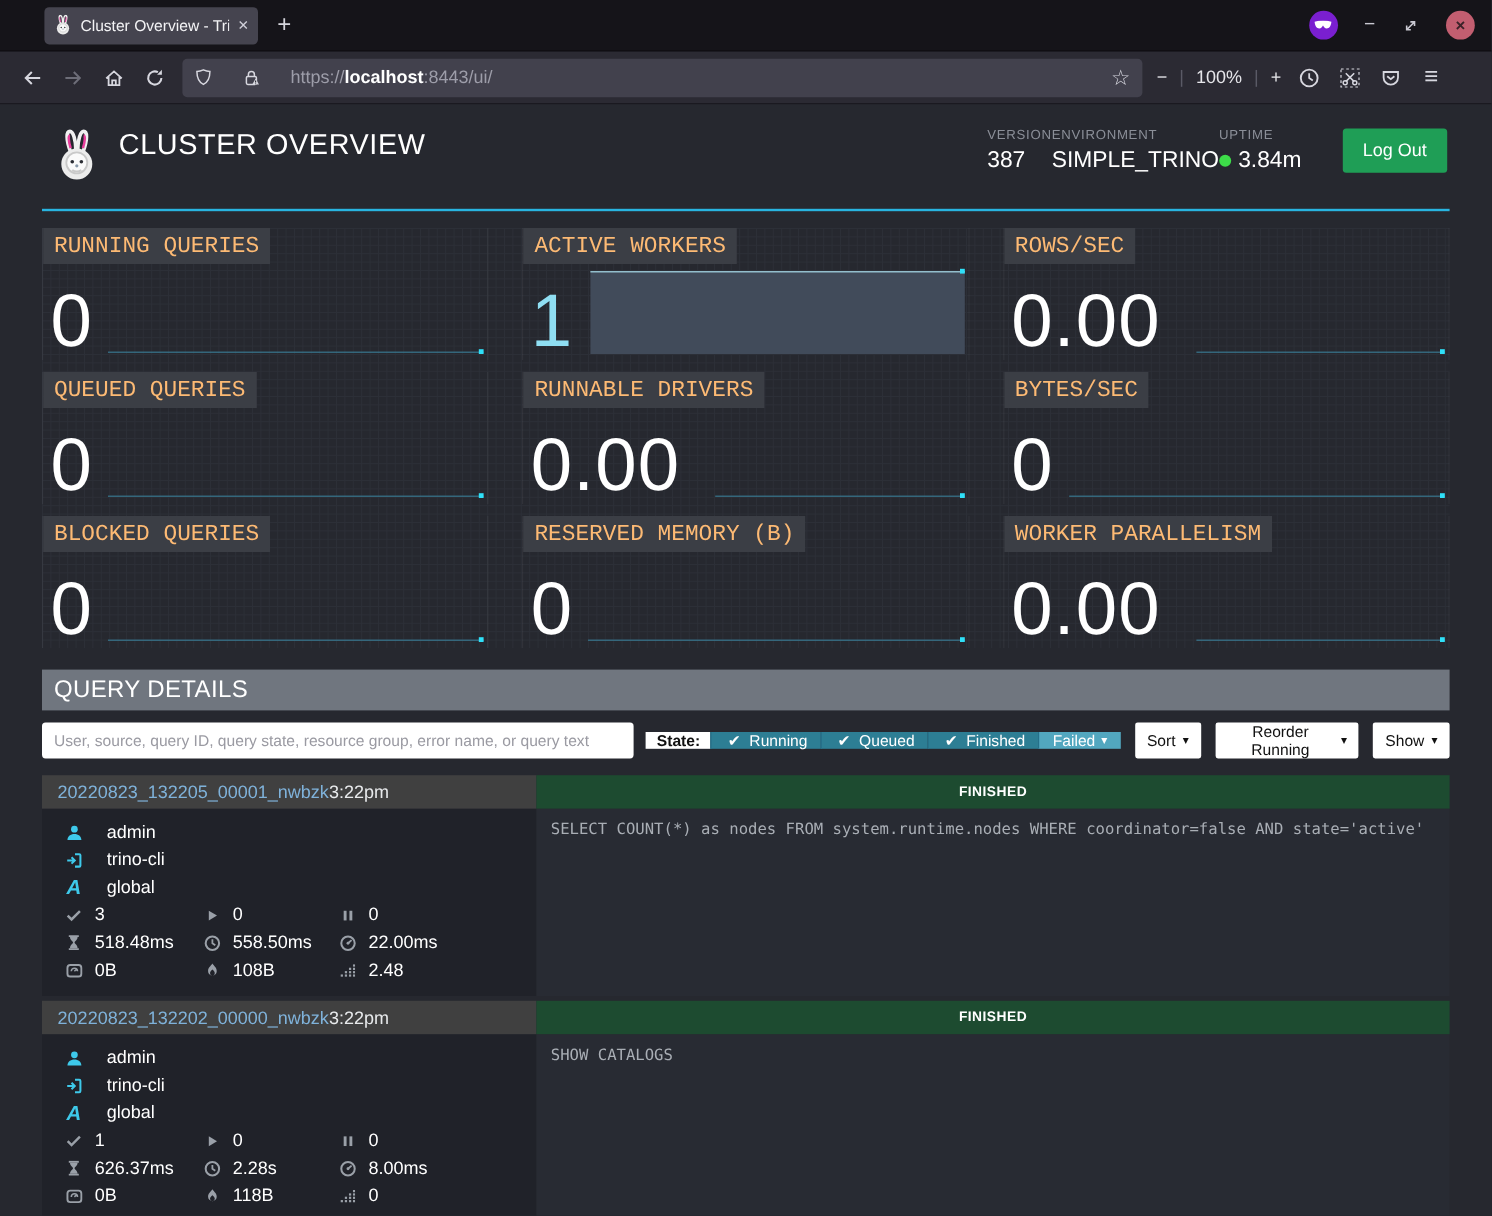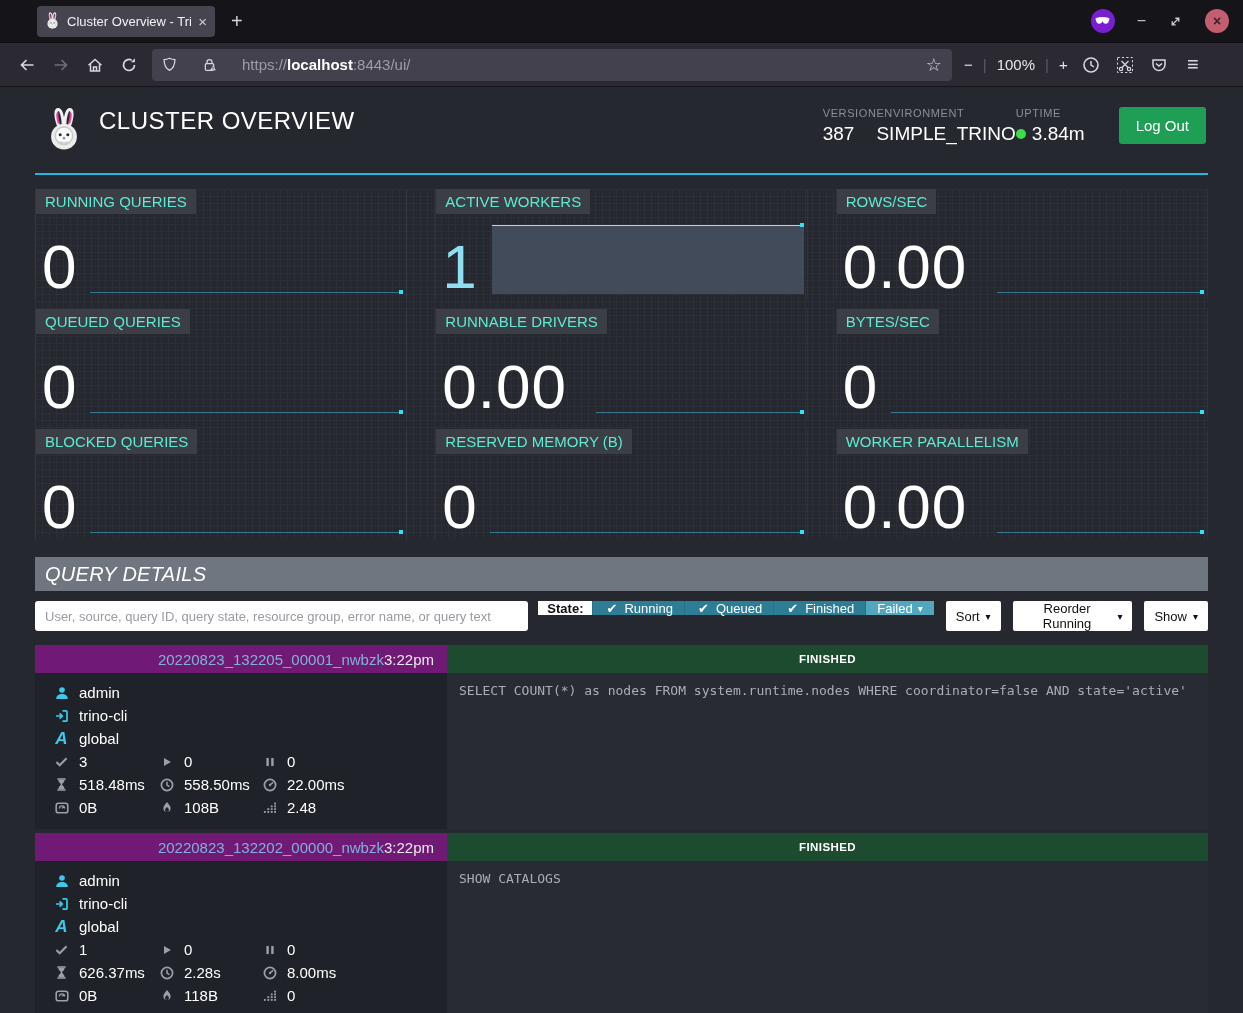--- a/index.html
+++ b/index.html
@@ -50,63 +50,63 @@
                 padding:10px 17px; border-radius:3px; cursor:pointer;
                 font-family:"Liberation Sans", sans-serif; }
 
   .stats-section { margin-top:14px;
      background-image:linear-gradient(#2c2f37 1px, transparent 1px),
                       linear-gradient(90deg,#2c2f37 1px, transparent 1px);
      background-size:7px 7px;
      display:grid; grid-template-columns:repeat(3,1fr); column-gap:28px; row-gap:10px; }
   .stat-card { position:relative; height:110px;
      border-left:1px solid rgba(255,255,255,0.05); border-right:1px solid rgba(255,255,255,0.05); }
-  .stat-label { position:absolute; top:0; left:0; background:#3b3e45; color:#5eead4;
-                font-size:15px; padding:4px 9px; }
+  .stat-label { position:absolute; top:0; left:0; background:#3b3e45; color:#fdba74;
+                font-size:19px; padding:4px 9px;font-family:Liberation Mono, monospace; }
   .stat-value { position:absolute; left:6px; bottom:1px; color:#fff; font-size:62px;
                 font-weight:300; line-height:1; letter-spacing:1px; }
   .stat-card.highlight .stat-value { color:#8fdef2; }
   .spark-line { position:absolute; bottom:6px; left:54px; right:3px; height:1px; background:#39778e; }
   .spark-line::after { content:""; position:absolute; right:0; top:-2px; width:4px; height:4px; background:#2fe0f8; }
   .stat-card.wide-num .spark-line { left:160px; }
   .spark-fill { position:absolute; left:56px; right:3px; top:36px; bottom:5px;
                 background:#414b5a; border-top:1px solid #a8dcea; }
   .spark-fill::after { content:""; position:absolute; right:0; top:-3px; width:4px; height:4px; background:#2fe0f8; }
 
   .qd-titlebar { margin-top:18px; height:34px; background:#70767f; color:#fff; font-size:20px;
-                 display:flex; align-items:center; padding-left:10px; letter-spacing:0.3px;font-style:italic; }
-  .qd-toolbar { margin-top:10px; display:flex; align-items:flex-start; }
+                 display:flex; align-items:center; padding-left:10px; letter-spacing:0.3px; }
+  .qd-toolbar { margin-top:10px; display:flex; align-items:center; }
   .search-input { width:542px; height:30px; border:none; border-radius:3px; padding:0 10px;
                   font-size:13px; font-family:"Liberation Sans", sans-serif; color:#333; background:#fff; }
   .search-input::placeholder { color:#9a9aa2; }
   .state-group { display:flex; margin-left:10px; height:14px;border-radius:12px; }
   .state-label { background:#fff; color:#111; font-size:13px; display:flex; align-items:center;
                  padding:0 9px; font-weight:bold; }
   .state-btn { border:none; color:#fff; font-size:13px; display:flex; align-items:center; gap:5px;
                padding:0 11px; background:#2d7e94; cursor:pointer; border-left:1px solid #26708a;
                font-family:"Liberation Sans", sans-serif; }
   .state-btn.active { background:#52a7bf; }
   .white-btn { background:#fff; color:#111; border:none; border-radius:2px; height:30px;
                font-size:13px; display:flex; align-items:center; gap:6px; padding:0 10px;
                cursor:pointer; font-family:"Liberation Sans", sans-serif; }
   .caret { font-size:10px; }
   .ml12 { margin-left:12px; }
 
   .query-card { margin-top:14px; }
   .query-card + .query-card { margin-top:4px; }
   .q-header { display:flex; height:28px; }
-  .q-head-left { width:412px; background:#701a75; display:flex; align-items:center;
-                 justify-content:flex-end; padding:0 13px; }
+  .q-head-left { width:412px; background:#404040; display:flex; align-items:center;
+                 justify-content:flex-start; padding:0 13px; }
   .q-id { color:#7fb2da; font-size:15px; text-decoration:none; }
   .q-time { color:#e8eaec; font-size:15px; }
   .q-status { flex:1; background:#1d4b30; color:#fff; font-size:11.5px; font-weight:bold;
               display:flex; align-items:center; justify-content:center; letter-spacing:0.4px; }
   .q-body { display:flex; min-height:143px; }
   .q-stats { width:412px; background:#202229; padding:8px 0 10px 19px; }
-  .q-line { display:flex; align-items:center; height:23px; color:#fff; font-size:15px; gap:10px; }
+  .q-line { display:flex; align-items:center; height:23px; color:#fff; font-size:15px; gap:20px; }
   .q-line .cell { display:flex; align-items:center; gap:10px; }
   .q-line .c1 { width:95px; } .q-line .c2 { width:93px; }
   .ic { width:15px; height:15px; display:inline-flex; align-items:center; justify-content:center; flex:0 0 15px; }
   .ic-cyan { color:#3ec9ea; }
   .ic-gray { color:#9aa0a8; }
   .rg-glyph { color:#3ec9ea; font-weight:bold; font-style:italic; font-size:17px; width:15px; display:inline-block; text-align:center; }
   .q-sql { flex:1; background:#282b33; padding:9px 12px; color:#a9aeb5; font-size:13px;
            font-family:"DejaVu Sans Mono", monospace; white-space:pre-wrap; line-height:1.4; }
 </style>
 </head>

